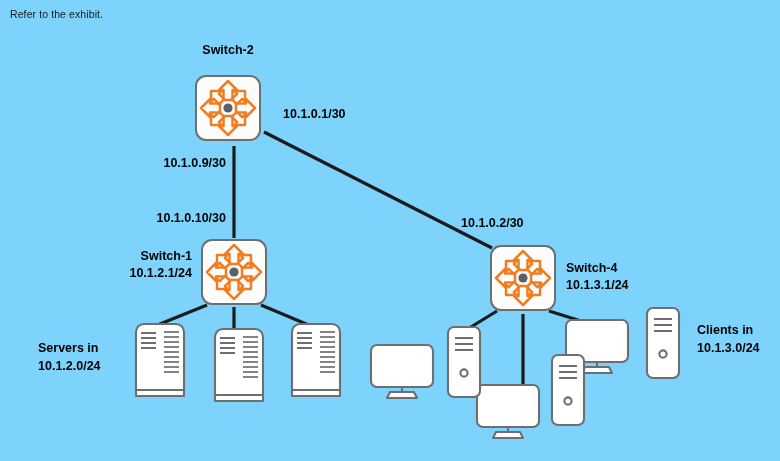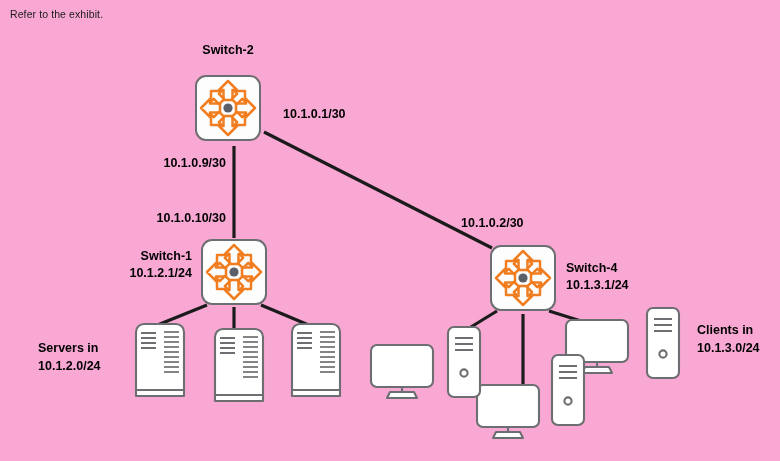--- a/index.html
+++ b/index.html
@@ -13,21 +13,21 @@
     height: 461px;
     overflow: hidden;
     font-family: "Liberation Sans", sans-serif;
     color: #000000;
     position: relative;
   }
   #exhibit-root {
     position: relative;
     width: 780px;
     height: 461px;
-    background: #f9a8d4;
+    background: #7dd3fc;
   }
   .prompt-text {
     position: absolute;
     left: 10px;
     top: 8px;
     font-size: 10.5px;
     font-weight: 400;
     color: #1a1a1a;
     letter-spacing: 0.1px;
     white-space: nowrap;

